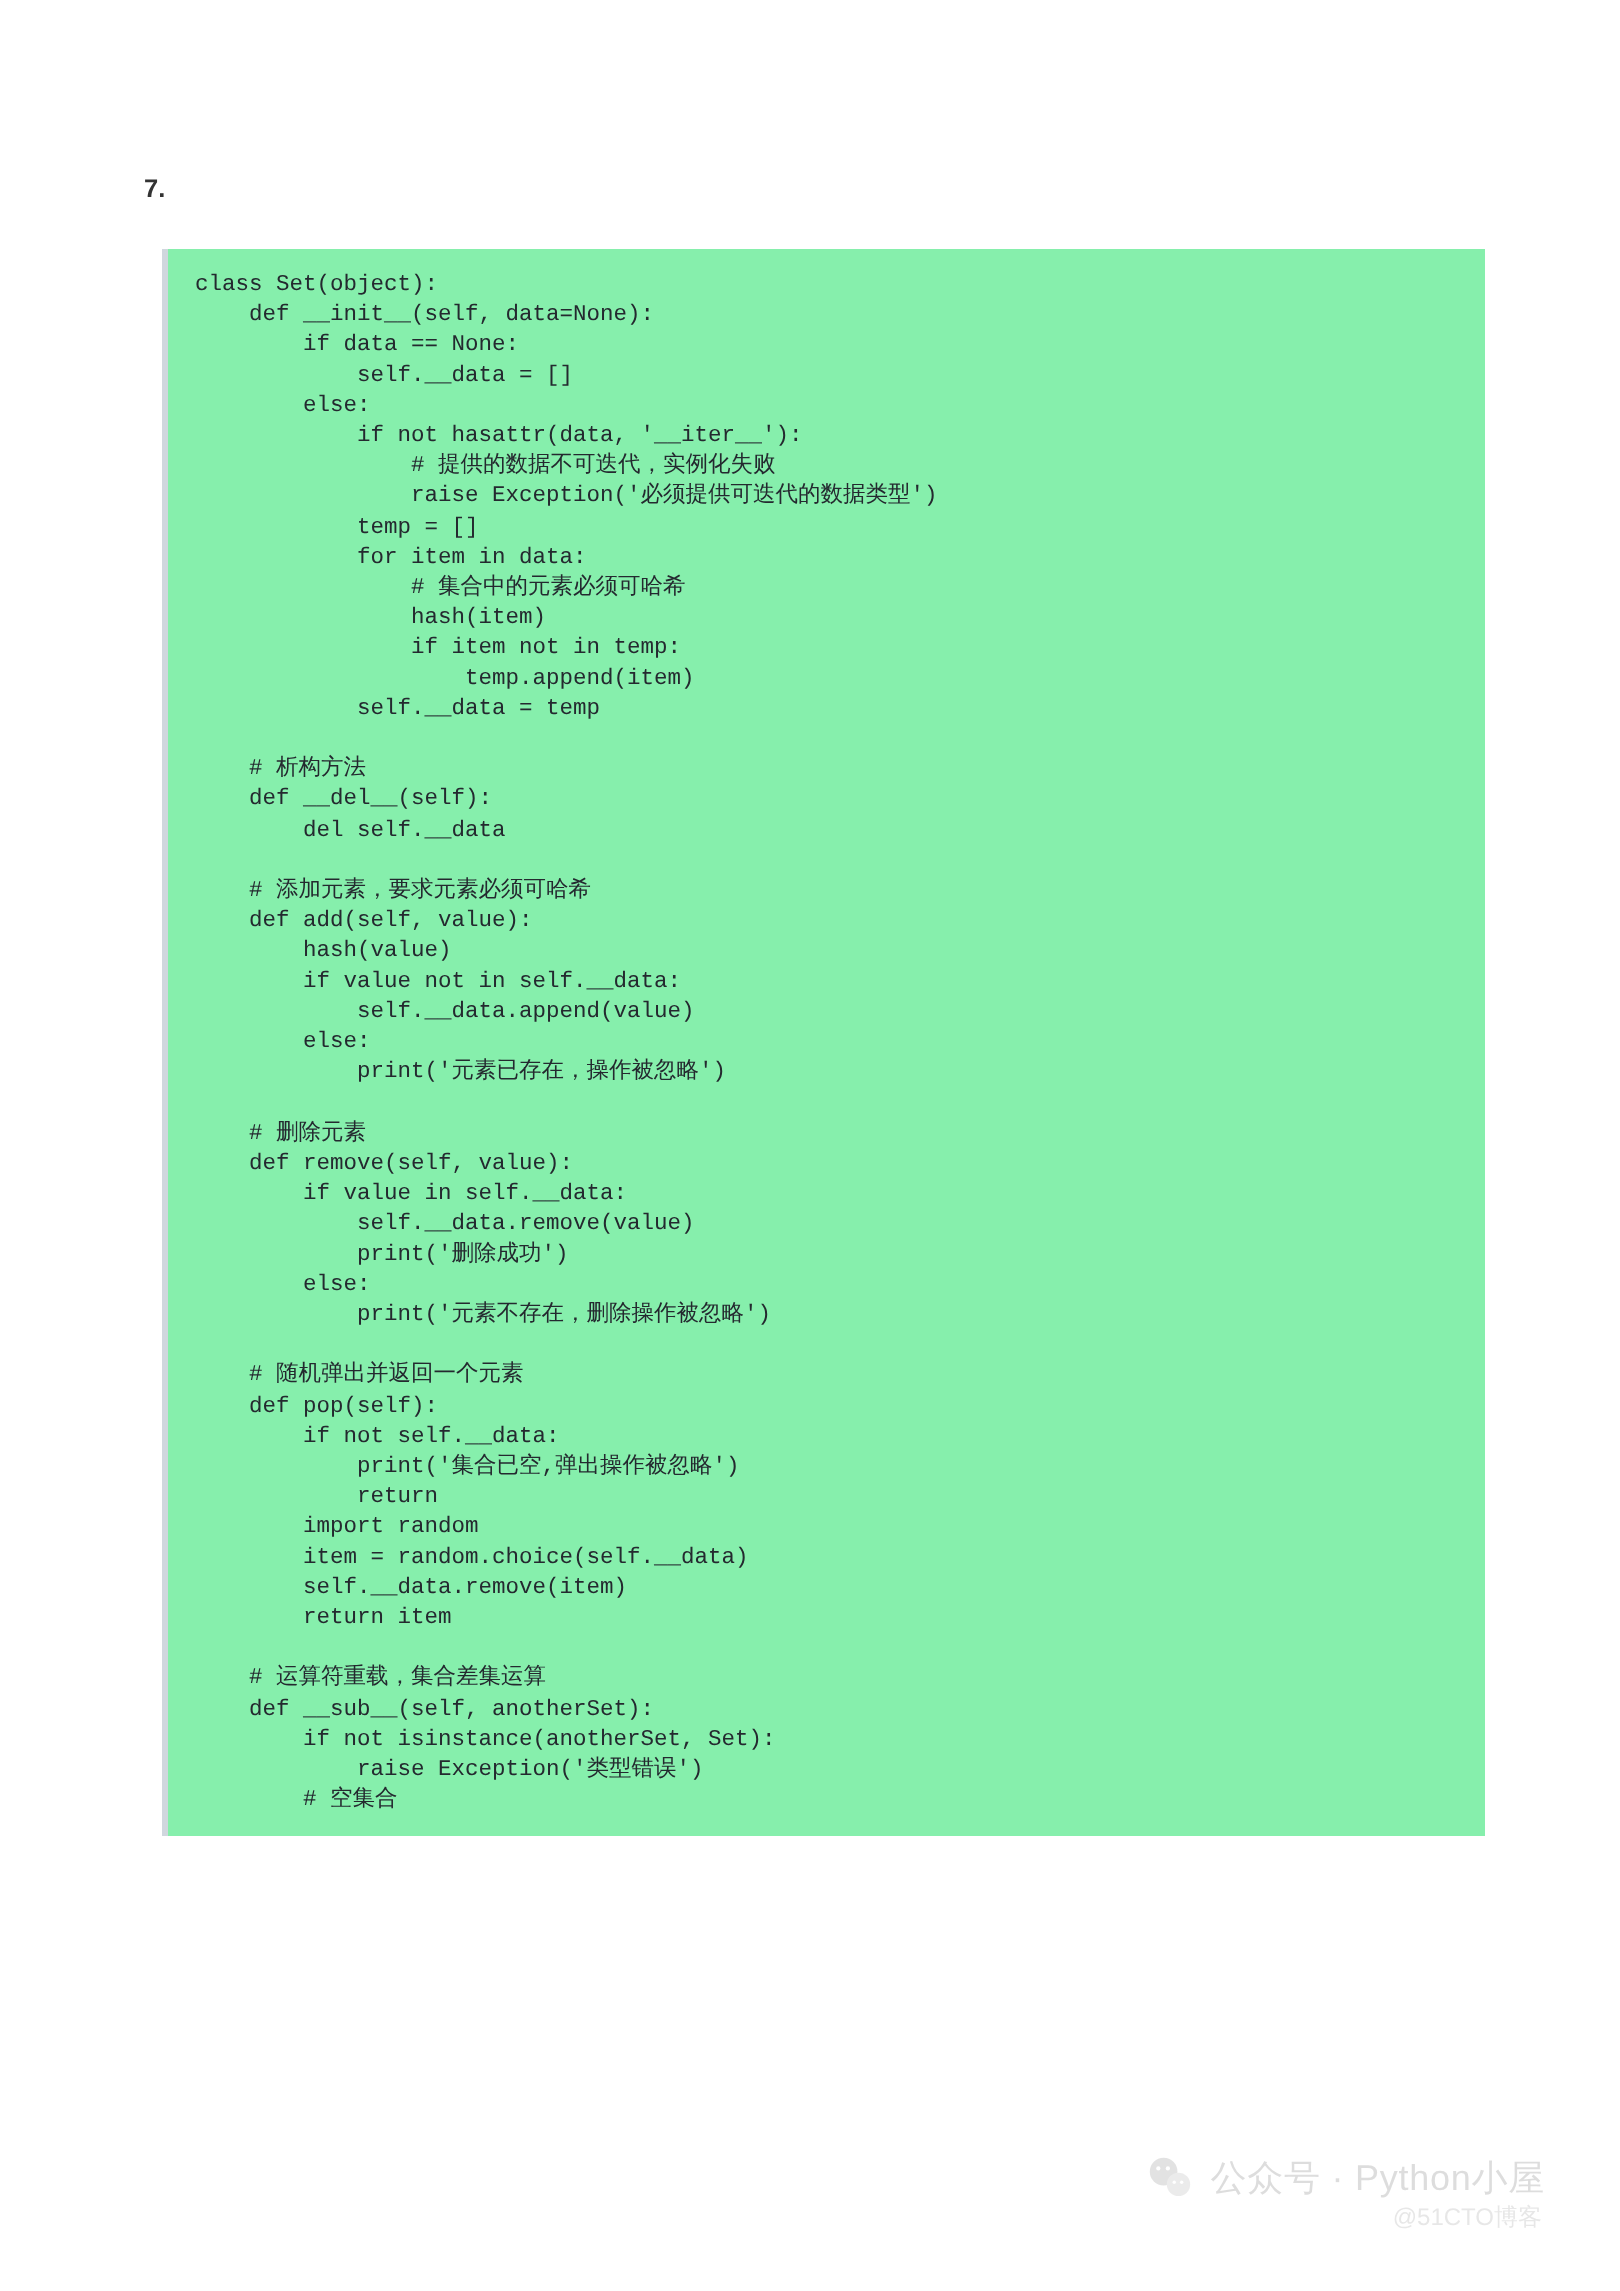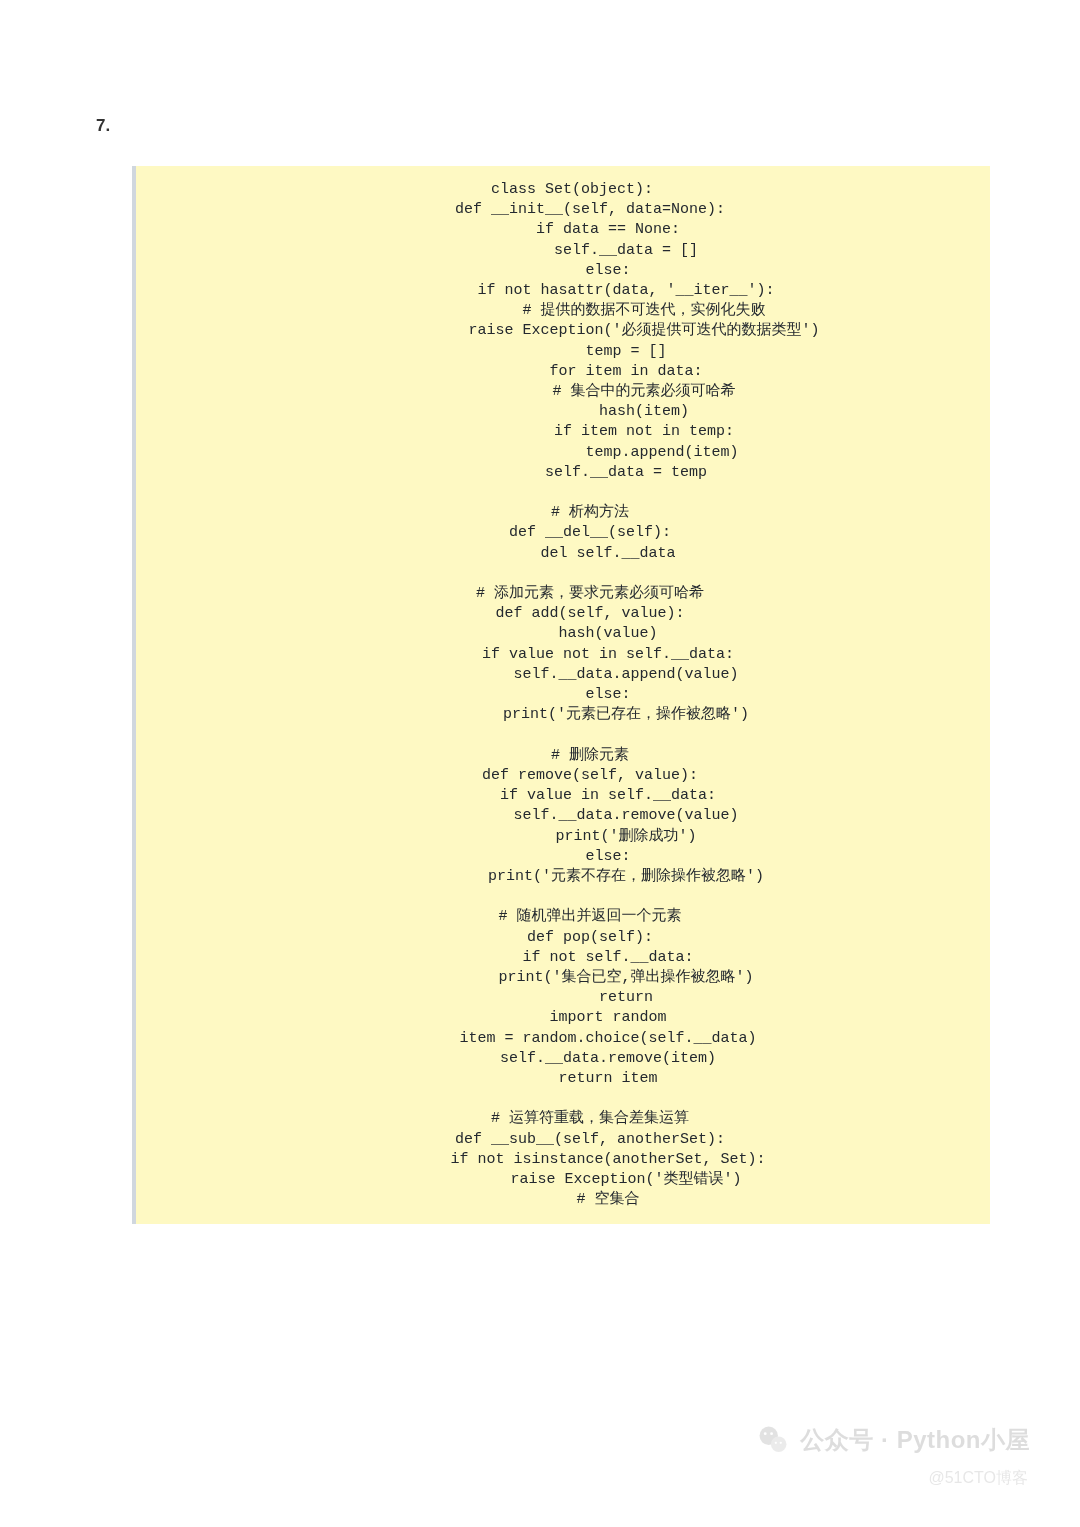--- a/index.html
+++ b/index.html
@@ -15,42 +15,40 @@
       position: relative;
       padding: 116px 90px 0 96px;
     }
     .section-number {
       font-weight: bold;
       font-size: 17px;
       color: #333;
       margin-bottom: 30px;
     }
     .code-block {
-      background: #fef9c3;
+      background: #86efac;
       border-left: 4px solid #d0d7de;
       padding: 14px 0 14px 18px;
-      margin-left: 36px;
+      margin-left: 12px;
       margin-right: 0;
       font-family: "Consolas", "Menlo", "Courier New", monospace;
       font-size: 15px;
       line-height: 20.2px;
       color: #24292f;
       white-space: pre;
       overflow: hidden;
-      text-align: center;
     }
     .watermark {
       position: absolute;
-      bottom: 70px;
+      bottom: 58px;
       right: 50px;
       display: flex;
       align-items: center;
       opacity: 0.28;
       color: #888;
-      font-weight: bold;
     }
     .wm-icon {
       width: 34px;
       height: 34px;
       margin-right: 10px;
     }
     .wm-text {
       font-size: 24px;
       color: #888;
       letter-spacing: 0.5px;

